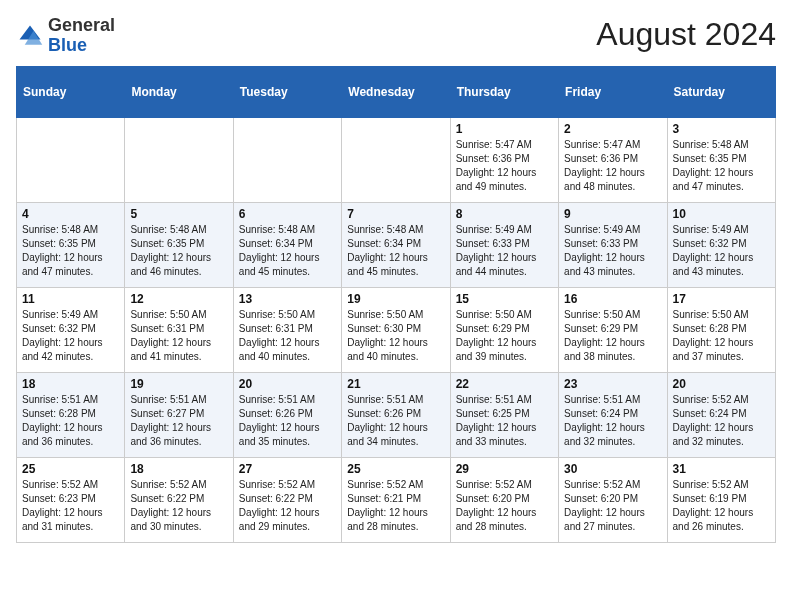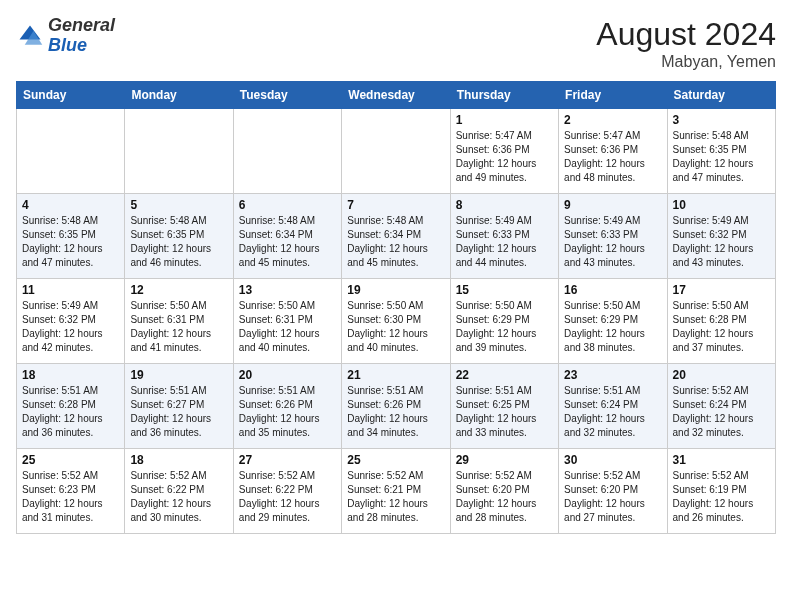--- a/index.html
+++ b/index.html
@@ -18,21 +18,20 @@
     }
     .logo {
       display: flex;
       align-items: center;
       gap: 4px;
     }
     .logo-text {
       font-size: 18px;
       font-weight: bold;
       line-height: 1.1;
-      font-style: italic;
     }
     .logo-general { color: #333; }
     .logo-blue { color: #1a5fb4; }
     .logo-icon {
       width: 28px;
       height: 28px;
     }
     .title-block {
       text-align: right;
     }
@@ -47,21 +46,21 @@
     }
     table {
       width: 100%;
       border-collapse: collapse;
       font-size: 11px;
     }
     thead tr th {
       background-color: #2563b0;
       color: #fff;
       text-align: left;
-      padding: 6px 6px;
+      padding: 18px 6px;
       font-size: 12px;
       font-weight: bold;
       border: 1px solid #2563b0;
     }
     tbody tr td {
       border: 1px solid #ccc;
       vertical-align: top;
       padding: 4px 5px;
       width: calc(100% / 7);
       min-height: 80px;
@@ -97,21 +96,20 @@
       <polygon points="16,4 28,20 4,20" fill="#1a5fb4"></polygon>
       <polygon points="20,10 30,26 10,26" fill="#4a8fd4" opacity="0.7"></polygon>
     </svg>
     <div class="logo-text">
       <span class="logo-general">General</span><br>
       <span class="logo-blue">Blue</span>
     </div>
   </div>
   <div class="title-block">
     <div class="month-year">August 2024</div>
-    <div class="location">Mabyan, Yemen</div>
   </div>
 </div>
 
 <table>
   <thead>
     <tr id="header-row">
     <th>Sunday</th>
         <th>Monday</th>
         <th>Tuesday</th>
         <th>Wednesday</th>

